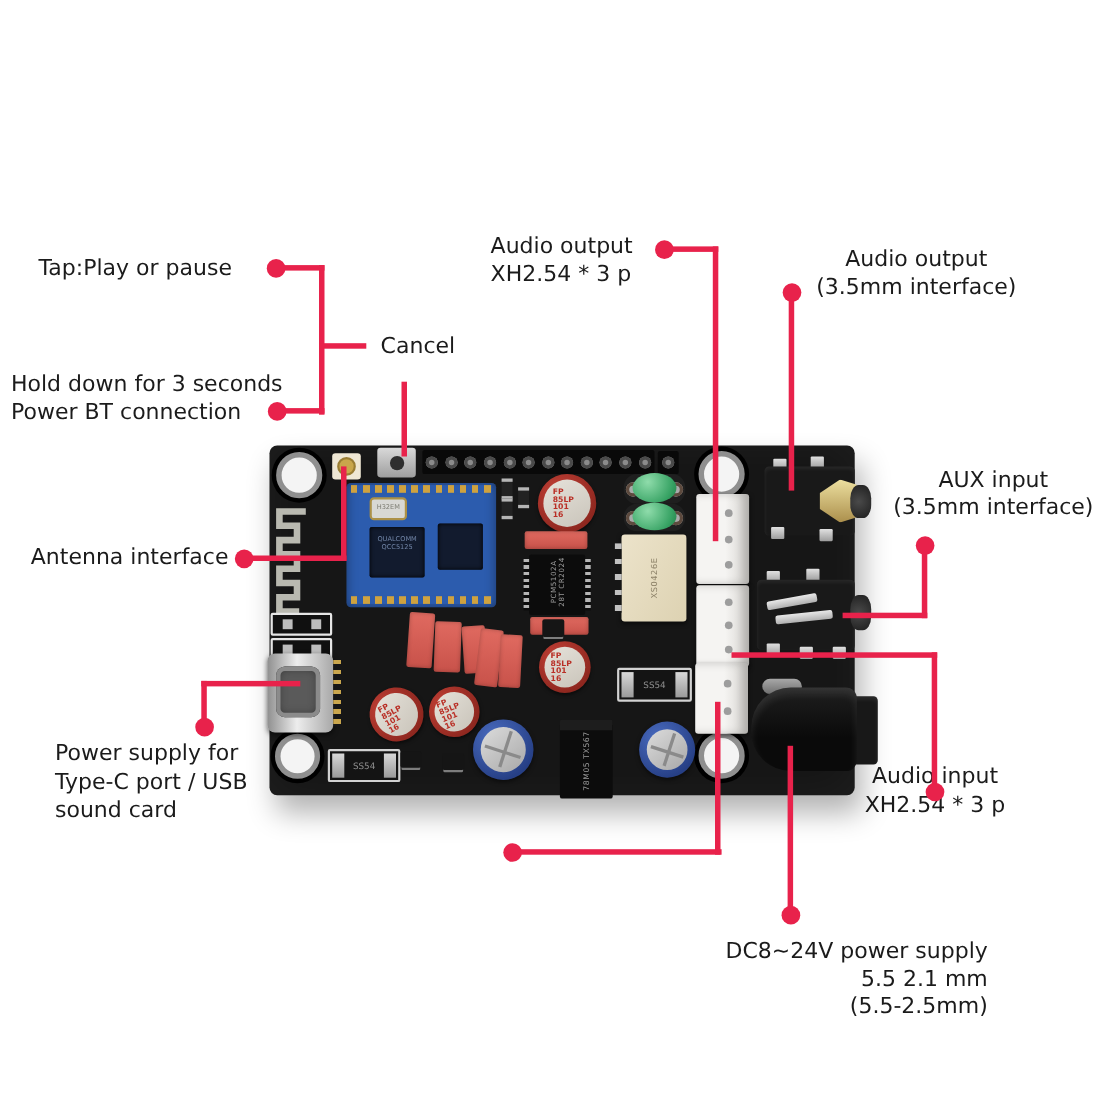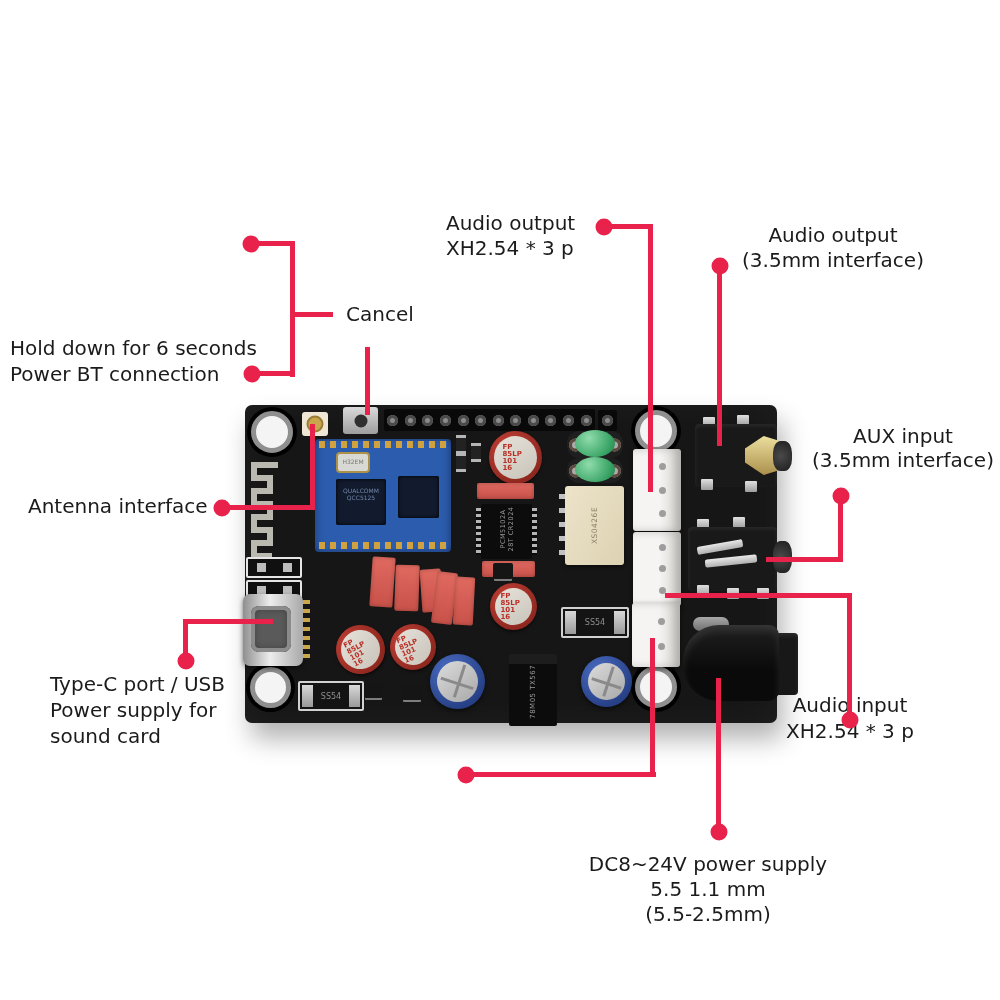--- a/index.html
+++ b/index.html
@@ -312,23 +312,25 @@
   <div class="dot" style="left:252px;top:374px;"></div>
   <div class="dot" style="left:604px;top:227px;"></div>
   <div class="dot" style="left:720px;top:266px;"></div>
   <div class="dot" style="left:841px;top:496px;"></div>
   <div class="dot" style="left:222px;top:508px;"></div>
   <div class="dot" style="left:186px;top:661px;"></div>
   <div class="dot" style="left:466px;top:775px;"></div>
   <div class="dot" style="left:850px;top:720px;"></div>
   <div class="dot" style="left:719px;top:832px;"></div>
 
+  <div class="lbl" style="left:35px;top:230px;">
+    <span>Tap:Play or pause</span></div>
 
   <div class="lbl" style="left:10px;top:335px;">
-    <div>Hold down for 6 seconds</div>
+    <div>Hold down for 3 seconds</div>
     <div>Power BT connection</div>
     </div>
 
   <div class="lbl" style="left:346px;top:301px;">
     <span>Cancel</span></div>
 
   <div class="lbl" style="left:446px;top:211px;line-height:25px;">
     <div>Audio output</div>
     <div>XH2.54 * 3 p</div>
     </div>
@@ -341,30 +343,30 @@
   <div class="lbl center" style="left:798px;top:424px;width:210px;line-height:24px;">
     <div>AUX input</div>
     <div>(3.5mm interface)</div>
     </div>
 
   <div class="lbl" style="left:28px;top:493px;line-height:27px;">
     <div>Antenna interface</div>
     </div>
 
   <div class="lbl" style="left:50px;top:671px;line-height:26px;">
+    <div>Power supply for</div>
     <div>Type-C port / USB</div>
-    <div>Power supply for</div>
     <div>sound card</div>
     </div>
 
 
   <div class="lbl center" style="left:745px;top:692px;width:210px;line-height:26px;">
     <div>Audio input</div>
     <div>XH2.54 * 3 p</div>
     </div>
 
-  <div class="lbl center" style="left:558px;top:852px;width:300px;line-height:25px;">
+  <div class="lbl center" style="left:598px;top:852px;width:300px;line-height:25px;text-align:right;">
     <div>DC8~24V power supply</div>
-    <div>5.5 1.1 mm</div>
+    <div>5.5 2.1 mm</div>
     <div>(5.5-2.5mm)</div>
     </div>
 
 </div>
 
 </body></html>

